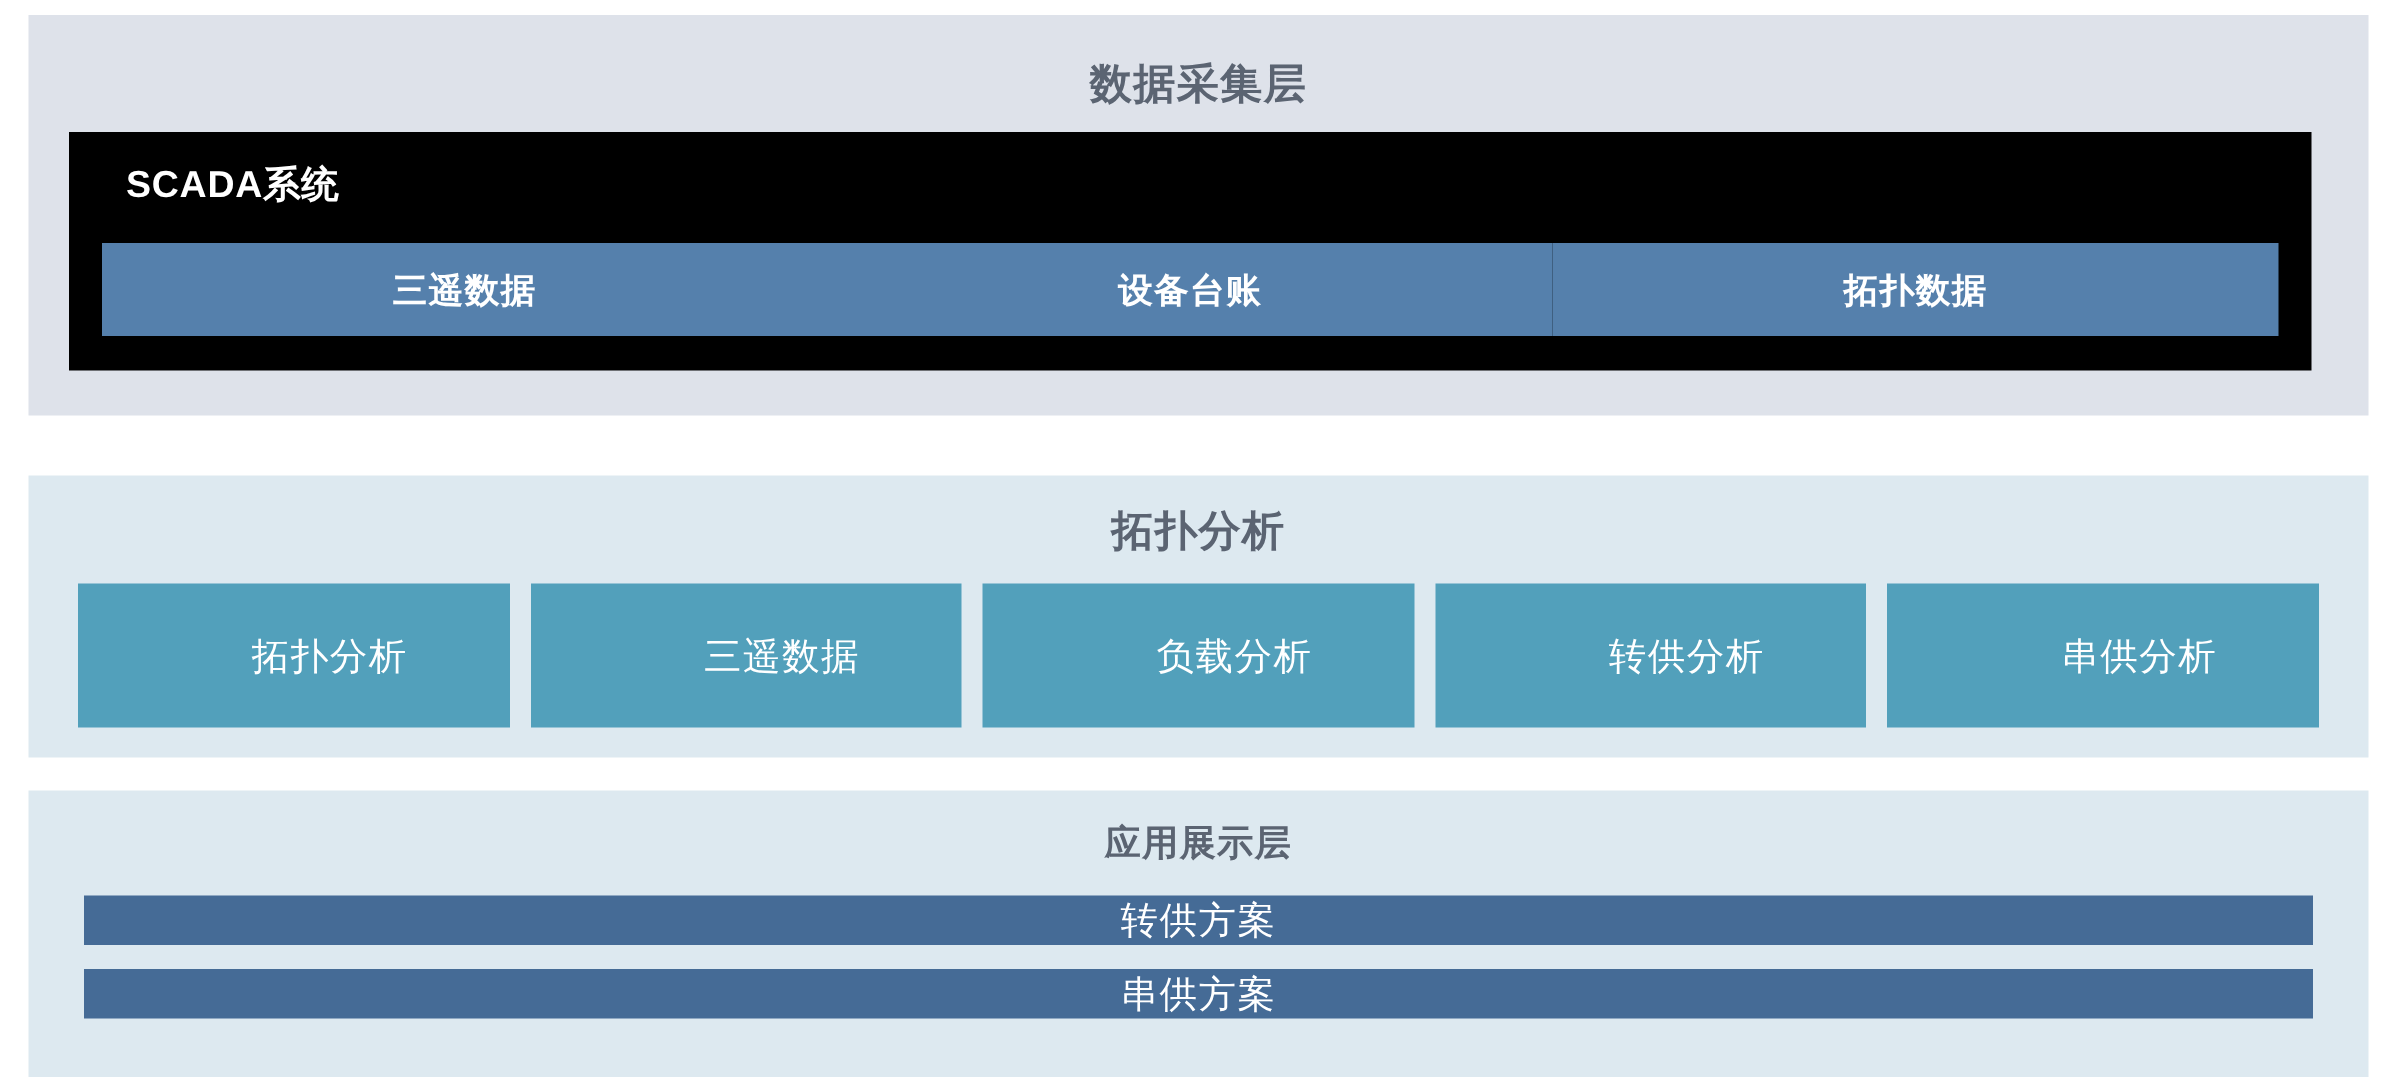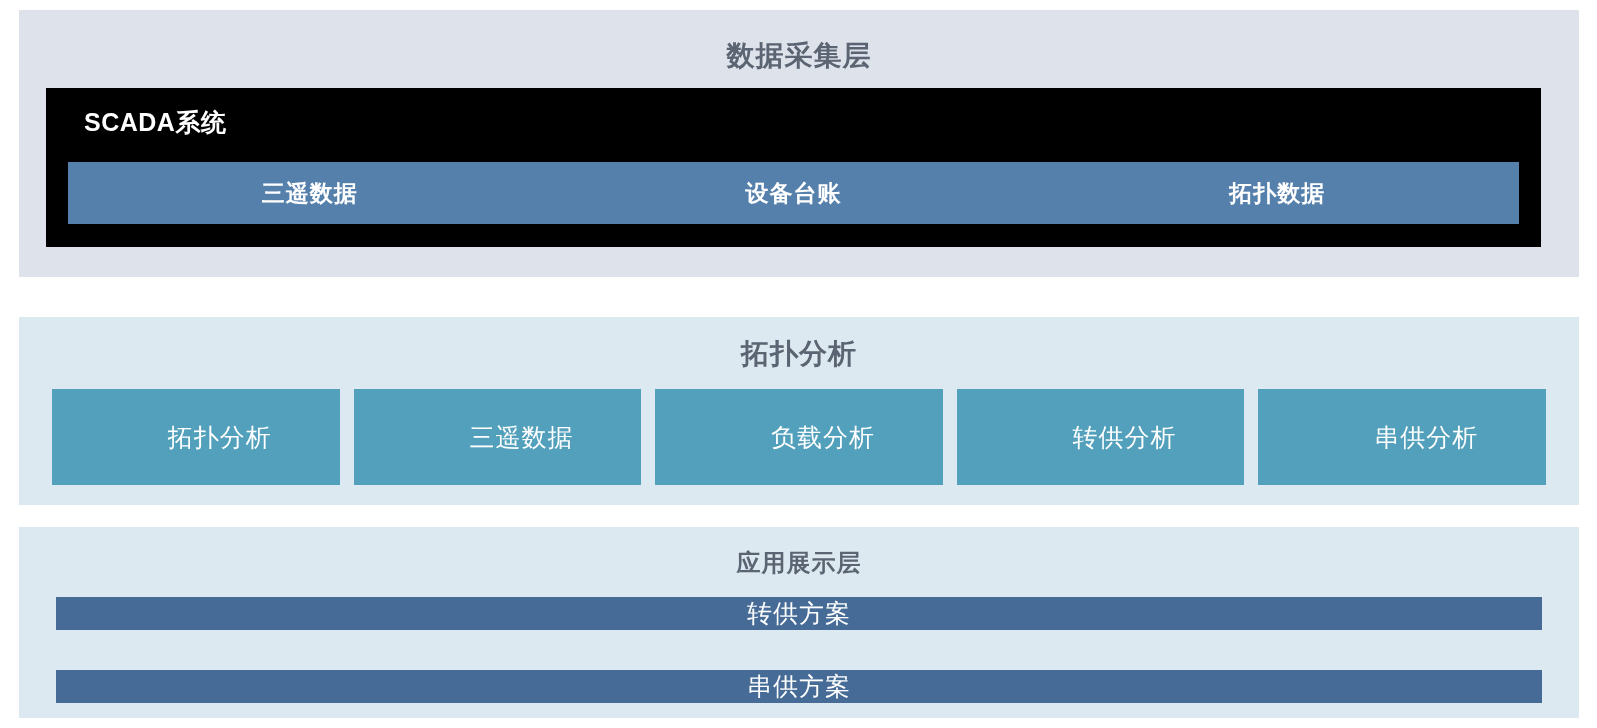--- a/index.html
+++ b/index.html
@@ -146,21 +146,21 @@
     height: 88px;
     background: #456b96;
     color: #ffffff;
     font-size: 25px;
     display: flex;
     align-items: center;
     justify-content: center;
     letter-spacing: 1px;
   }
   .application-item.span-1 { flex: 1 1 0; }
-  .application-item.span-2 { flex: 1.32 1 0; margin-top: 24px; }
+  .application-item.span-2 { flex: 1.32 1 0; }
 </style>
 </head>
 <body>
 
 <div class="canvas">
 
   <section class="layer" id="layer-collection">
 
     <div class="layer-title">数据采集层</div>
 

